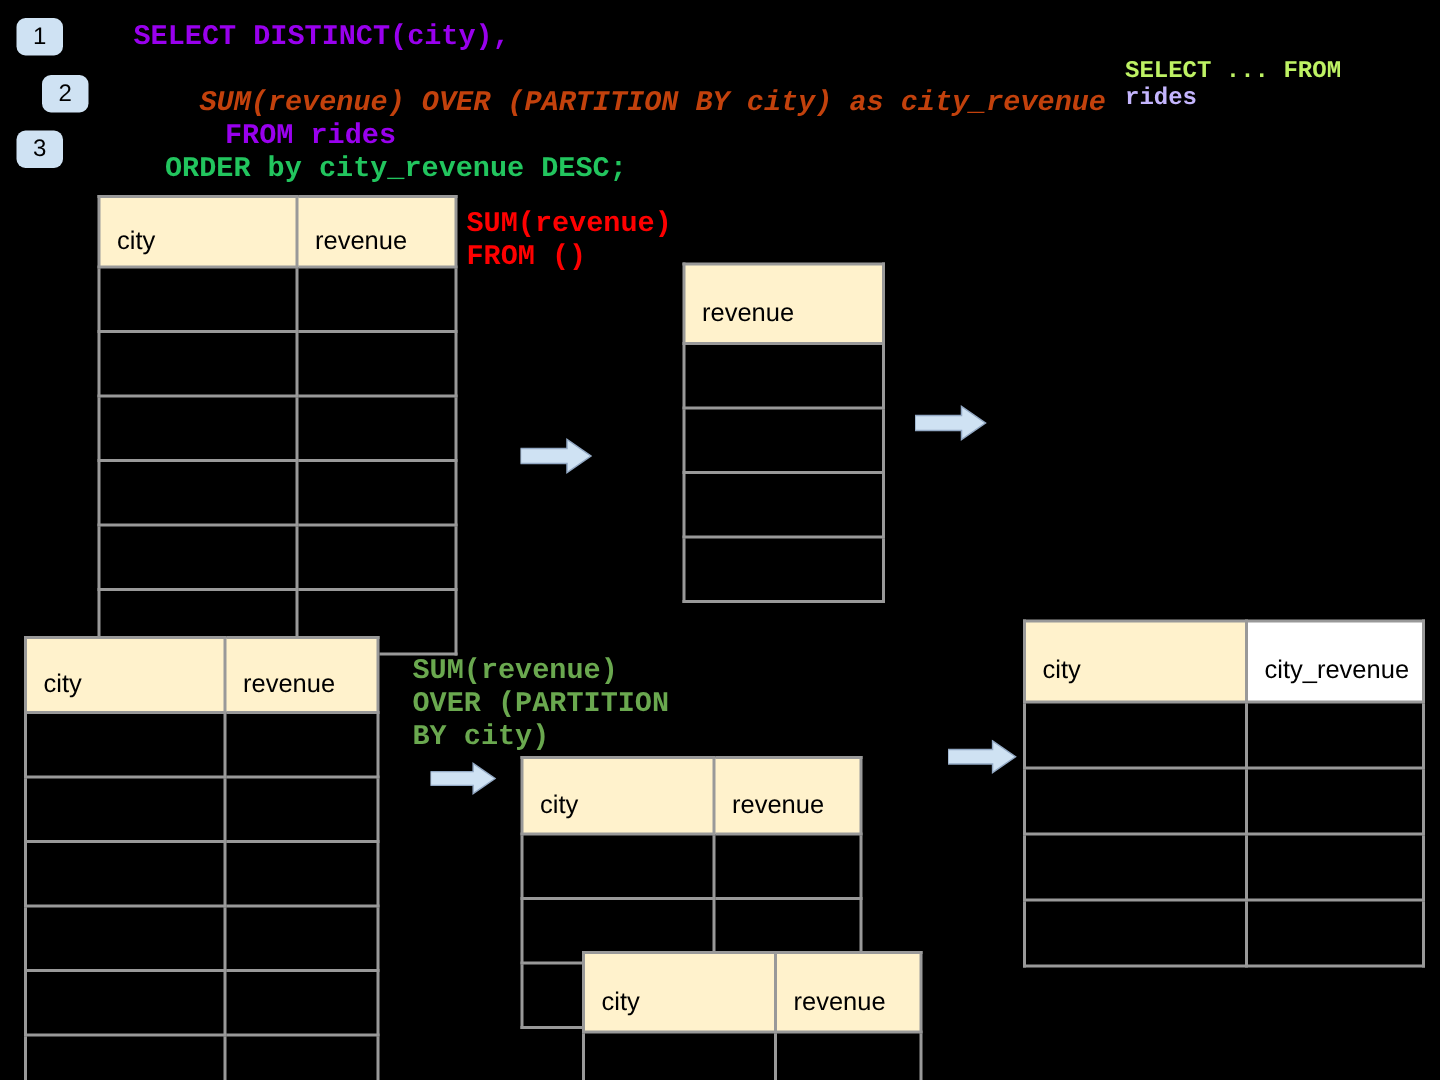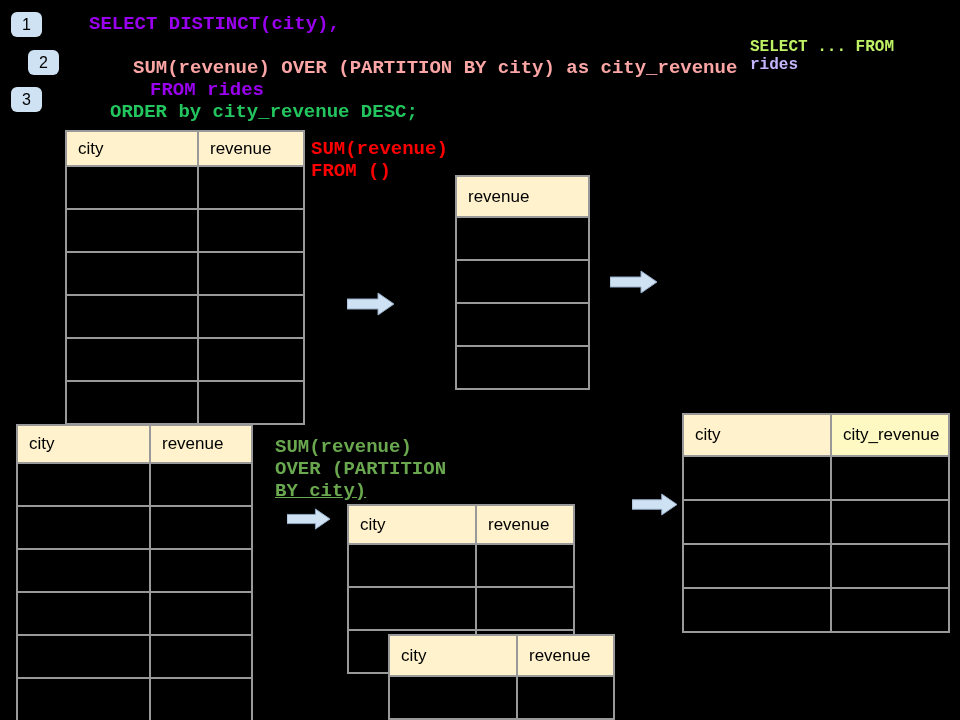--- a/index.html
+++ b/index.html
@@ -13,21 +13,21 @@
 
   
   .badge{position:absolute;width:31px;height:25px;border-radius:6px;
          display:flex;align-items:center;justify-content:center;
          font:16px "Liberation Sans",sans-serif;color:#000;}
 
   
   table{position:absolute;border-collapse:collapse;table-layout:fixed;background:#000;}
   th,td{border:2px solid #999;}
   th{font:400 17px "Liberation Sans",sans-serif;color:#000;text-align:left;
-     padding:0 0 0 11px;height:33px;}
+     padding:12px 0 0 11px;height:33px;}
   td{height:39px;background:#000;}
 
   #t-source-top{left:65px;top:130px;width:240px;}
   #t-source-top th:first-child{width:119px;}
   #t-total-result{left:455px;top:175px;width:135px;}
   #t-total-result th{height:39px;}
   #t-source-bottom{left:16px;top:424px;width:237px;}
   #t-source-bottom th{height:36px;}
   #t-source-bottom th:first-child{width:120px;}
   #t-partition-mid{left:347px;top:504px;width:228px;}
@@ -48,33 +48,33 @@
 </head>
 <body>
 
 <div class="slide">
 
   <div class="badge" style="left: 11px; top: 12px; background: rgb(207, 226, 243);">1</div>
   <div class="badge" style="left: 28px; top: 50px; background: rgb(207, 226, 243);">2</div>
   <div class="badge" style="left: 11px; top: 87px; background: rgb(207, 226, 243);">3</div>
 
   <div class="code" style="left: 89px; top: 13px; color: rgb(153, 0, 238);">SELECT DISTINCT(city),</div>
-  <div class="code" style="left: 133px; top: 57px; color: #fca5a5;">SUM(revenue) OVER (PARTITION BY city) as city_revenue</div>
+  <div class="code" style="left: 133px; top: 57px; color: #c2410c; font-style: italic;">SUM(revenue) OVER (PARTITION BY city) as city_revenue</div>
   <div class="code" style="left: 110px; top: 79px; color: rgb(153, 0, 238); margin-left: 40px;">FROM rides</div>
   <div class="code" style="left: 110px; top: 101px; color: #22c55e;">ORDER by city_revenue DESC;</div>
 
   <div class="code-sm" style="left: 750px; top: 38px; color: #bef264;">SELECT ... FROM</div>
   <div class="code-sm" style="left: 750px; top: 56px; color: #c4b5fd;">rides</div>
 
   <div class="code" style="left: 311px; top: 138px; color: rgb(255, 0, 0);">SUM(revenue)</div>
   <div class="code" style="left: 311px; top: 160px; color: rgb(255, 0, 0);">FROM ()</div>
 
   <div class="code" style="left: 275px; top: 436px; color: rgb(106, 168, 79);">SUM(revenue)</div>
   <div class="code" style="left: 275px; top: 458px; color: rgb(106, 168, 79);">OVER (PARTITION</div>
-  <div class="code" style="left: 275px; top: 480px; color: rgb(106, 168, 79); text-decoration: underline;">BY city)</div>
+  <div class="code" style="left: 275px; top: 480px; color: rgb(106, 168, 79);">BY city)</div>
 
   <table id="t-source-top">
       <thead>
         <tr>
           <th style="background: rgb(255, 242, 204);">city</th>
           <th style="background: rgb(255, 242, 204);">revenue</th>
         </tr>
       </thead>
       <tbody>
         <tr>
@@ -195,21 +195,21 @@
         <tr>
           <td></td>
           <td></td>
         </tr>
       </tbody>
     </table>
   <table id="t-city-result">
       <thead>
         <tr>
           <th style="background: rgb(255, 242, 204);">city</th>
-          <th style="background: #fef9c3;">city_revenue</th>
+          <th style="background: #ffffff;">city_revenue</th>
         </tr>
       </thead>
       <tbody>
         <tr>
           <td></td>
           <td></td>
         </tr>
         <tr>
           <td></td>
           <td></td>

